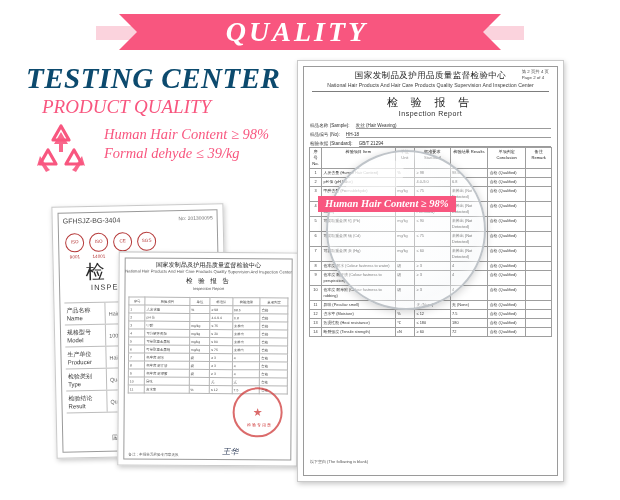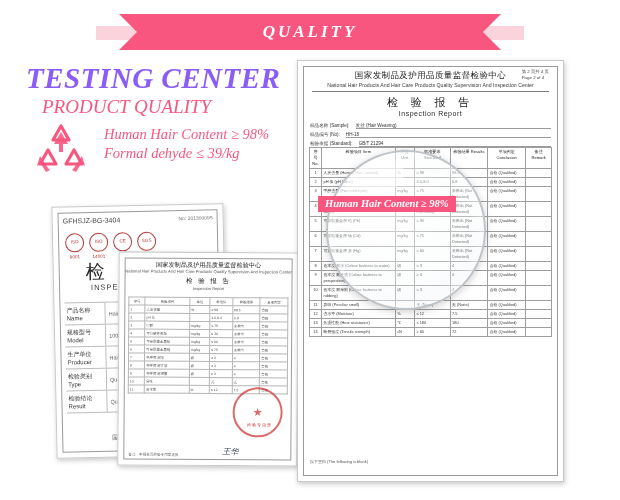--- a/index.html
+++ b/index.html
@@ -61,48 +61,48 @@
   .banner-wing {
     position: absolute;
     top: 26px;
     height: 14px;
     background: #fbd3dd;
   }
   .banner-wing.left { left: 96px; width: 48px; }
   .banner-wing.right { left: 476px; width: 48px; }
   .banner-title {
     position: absolute;
-    left: 137px;
+    left: 124px;
     top: 14px;
     width: 346px;
     height: 36px;
     line-height: 36px;
     text-align: center;
     color: #ffffff;
     font-family: "Liberation Serif", serif;
     font-weight: bold;
     font-style: italic;
-    font-size: 17px;
+    font-size: 28px;
     letter-spacing: 3px;
     z-index: 3;
   }
 
   
   .headline {
     position: absolute;
     left: 26px;
     top: 62px;
     width: 270px;
   }
   .headline .main {
     font-family: "Liberation Serif", serif;
     font-style: italic;
     font-weight: bold;
     font-size: 29px;
-    color: #8b5cf6;
+    color: #0c4a6e;
     letter-spacing: 0.5px;
     line-height: 32px;
     white-space: nowrap;
   }
   .headline .sub {
     font-family: "Liberation Serif", serif;
     font-style: italic;
     font-size: 19px;
     color: #f8567f;
     margin-top: 2px;

